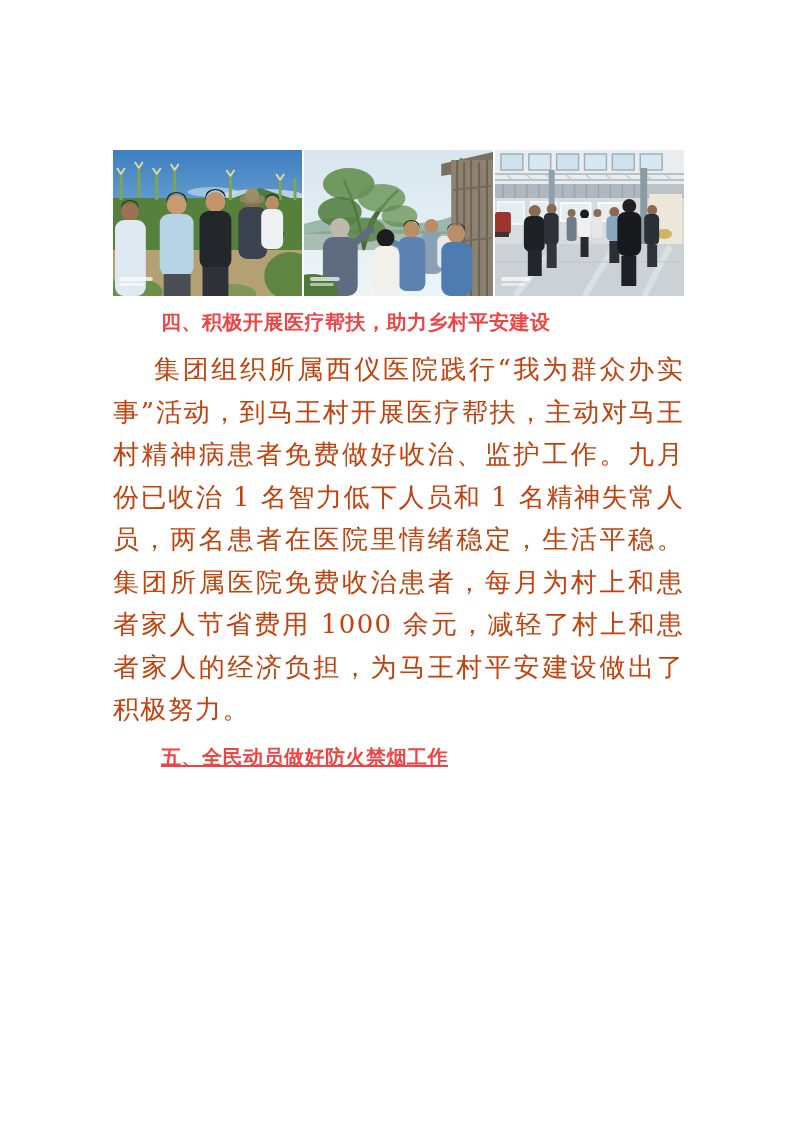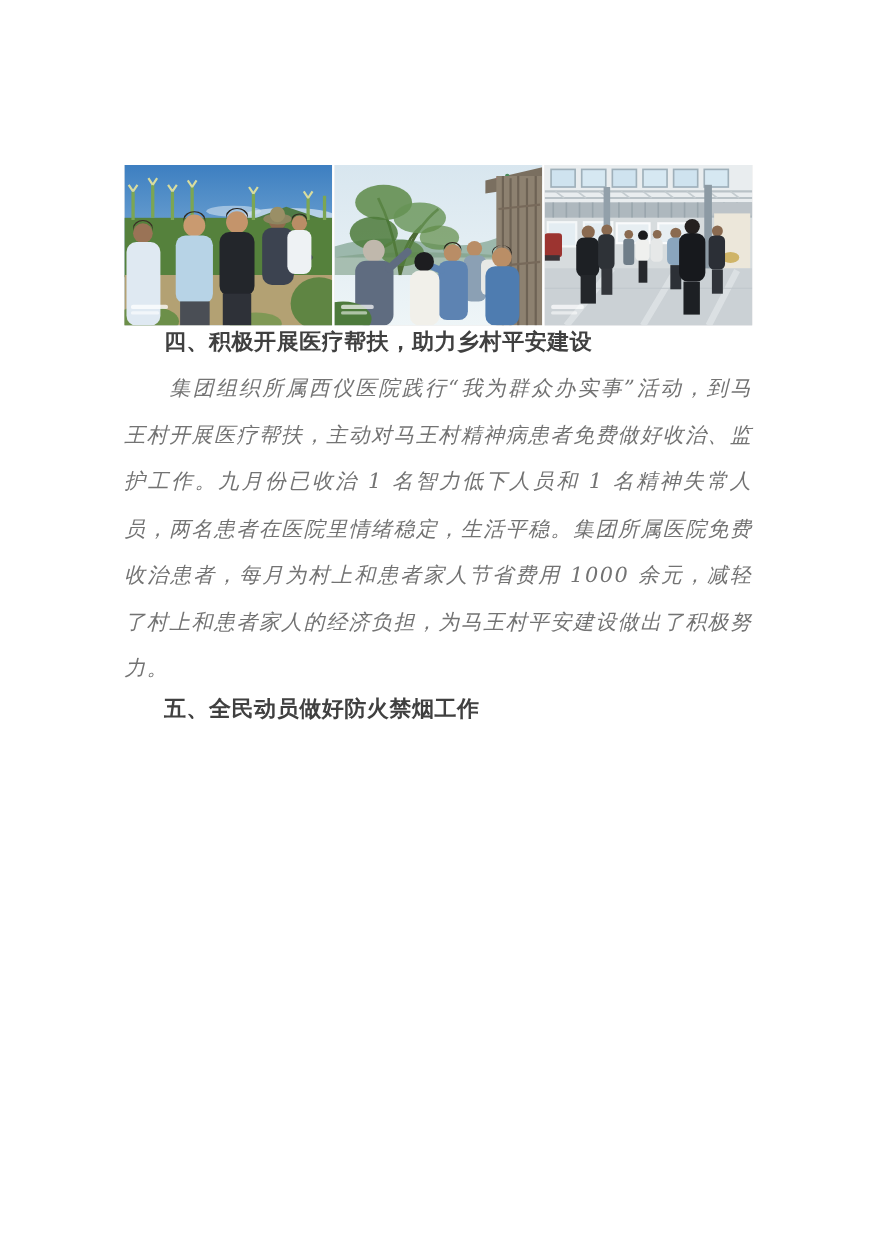--- a/index.html
+++ b/index.html
@@ -33,36 +33,35 @@
     left: 113px;
     top: 296px;
     width: 571px;
     color: #111111;
   }
   h2.sec {
     font-family: "DejaVu Sans", "Liberation Sans", sans-serif;
     font-weight: bold;
     font-size: 20px;
     line-height: 28px;
-    color: #404040;
-    margin: 0;
+    color: #ef4444;
+    margin: 12px;
     text-indent: 36px;
     letter-spacing: 0.5px;
   }
   .sec-1 { margin-top: 33px; }
-  .sec-2 { margin-top: 5px; }
+  .sec-2 { margin-top: 5px; text-decoration: underline; }
   p.body-para {
-    font-size: 19px;
+    font-size: 26px;
     line-height: 42.5px;
     letter-spacing: 1.35px;
-    color: #737373;
+    color: #c2410c;
     text-align: justify;
     text-indent: 41px;
     margin: 8px 0 0 0;
-    font-style: italic;
   }
 </style>
 </head>
 <body>
 
 <div class="page">
 
   <div class="photo-strip">
 
     <figure class="photo">

